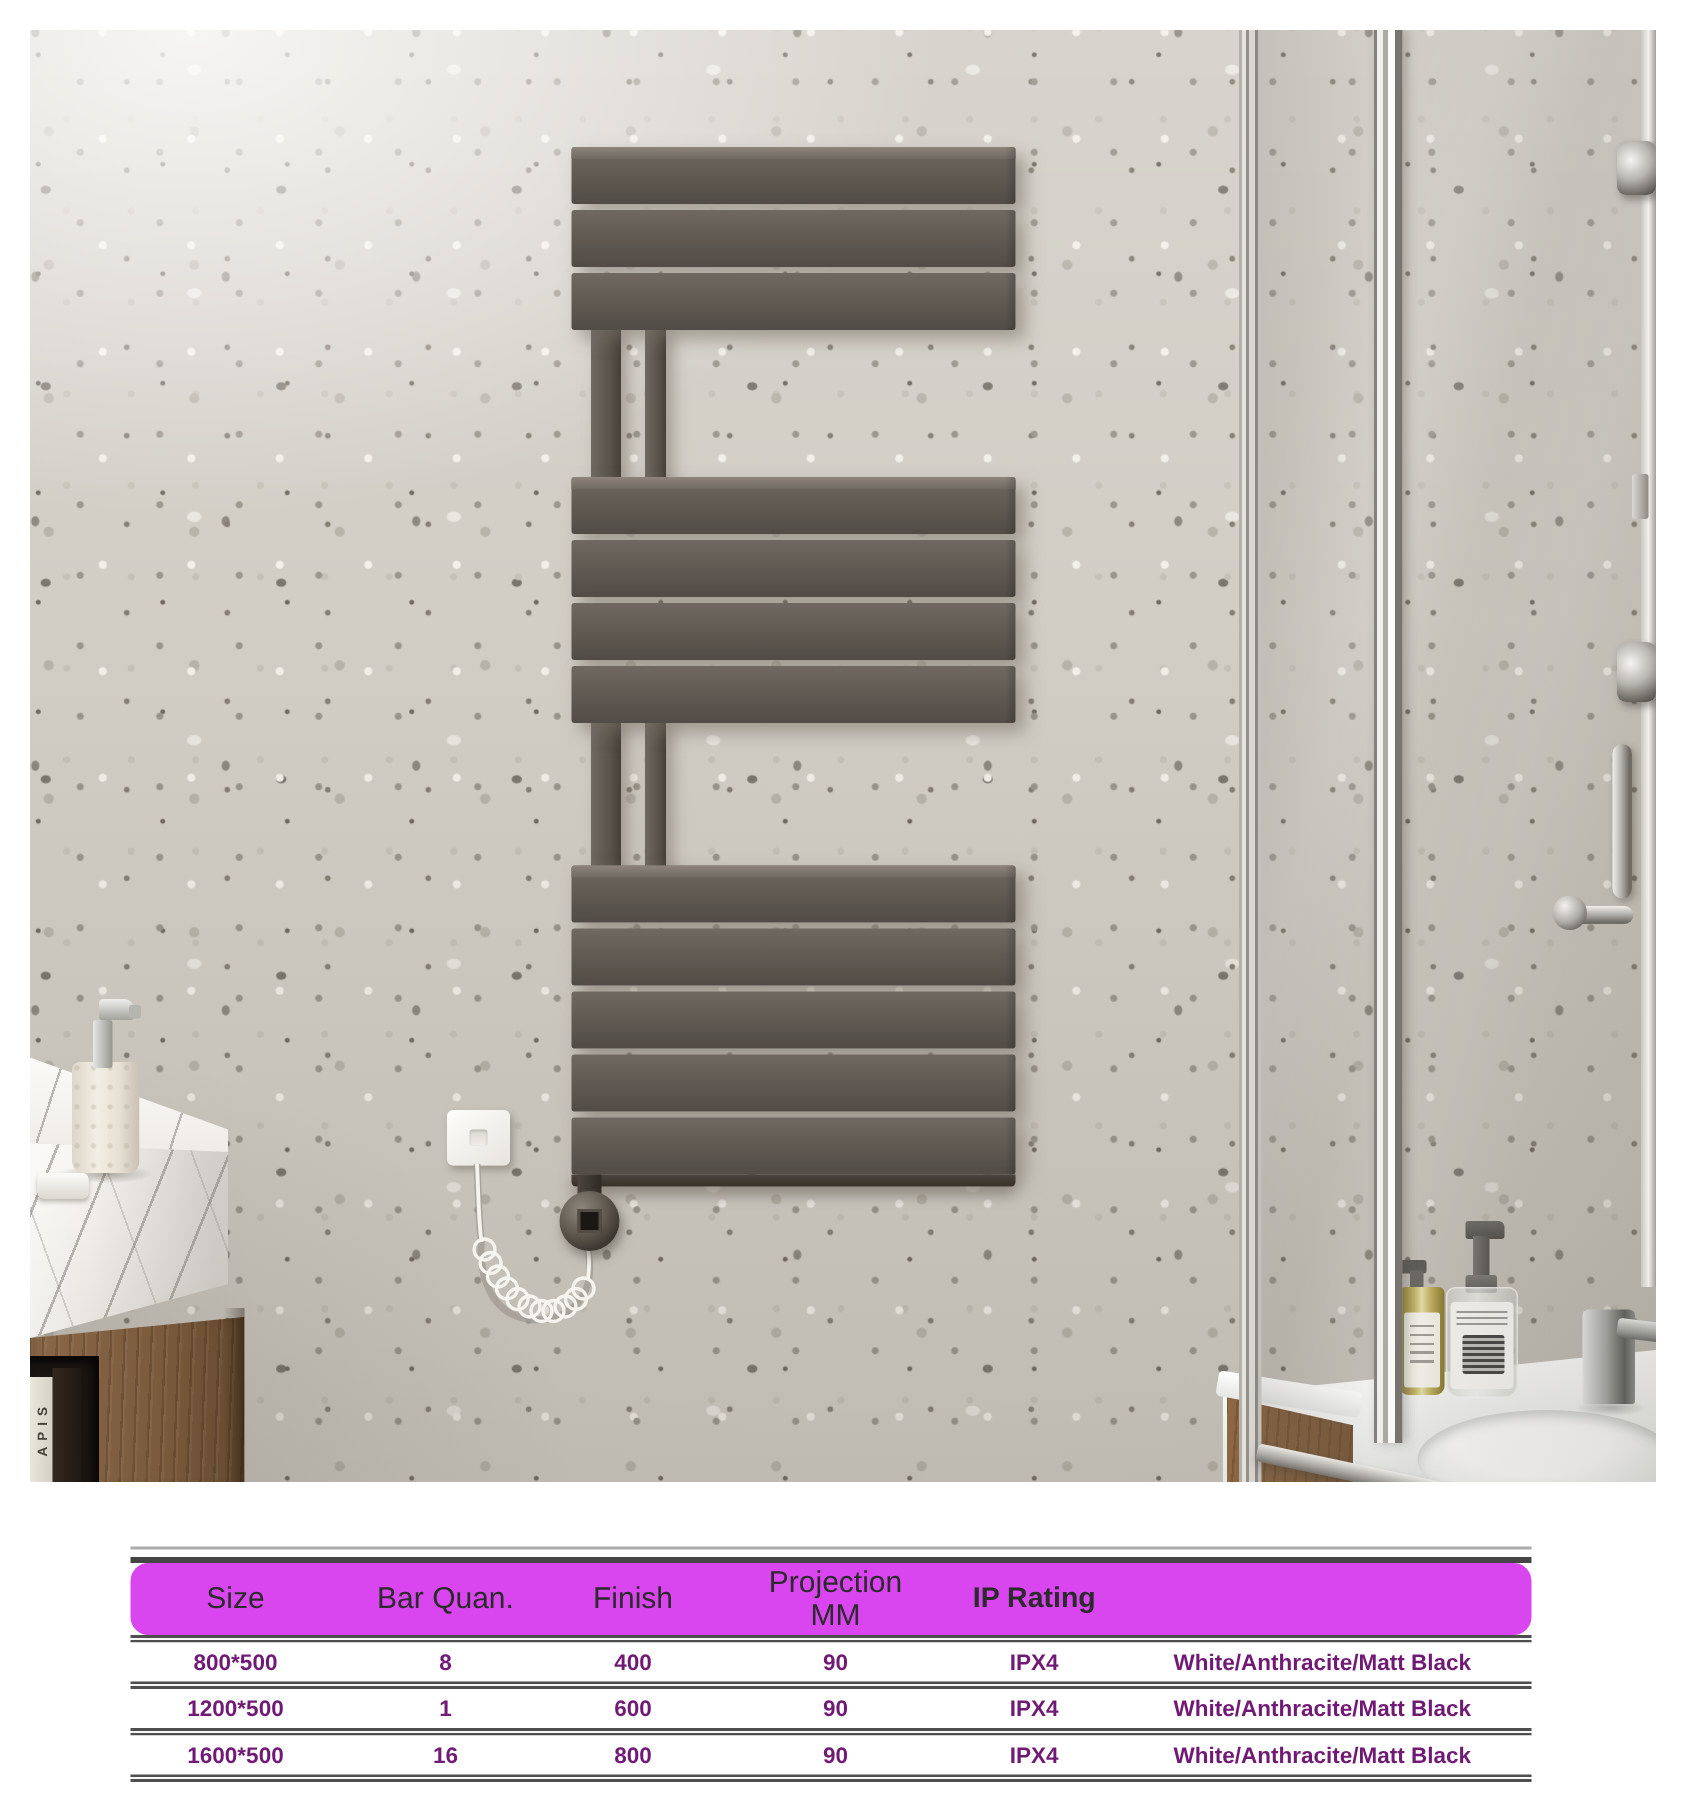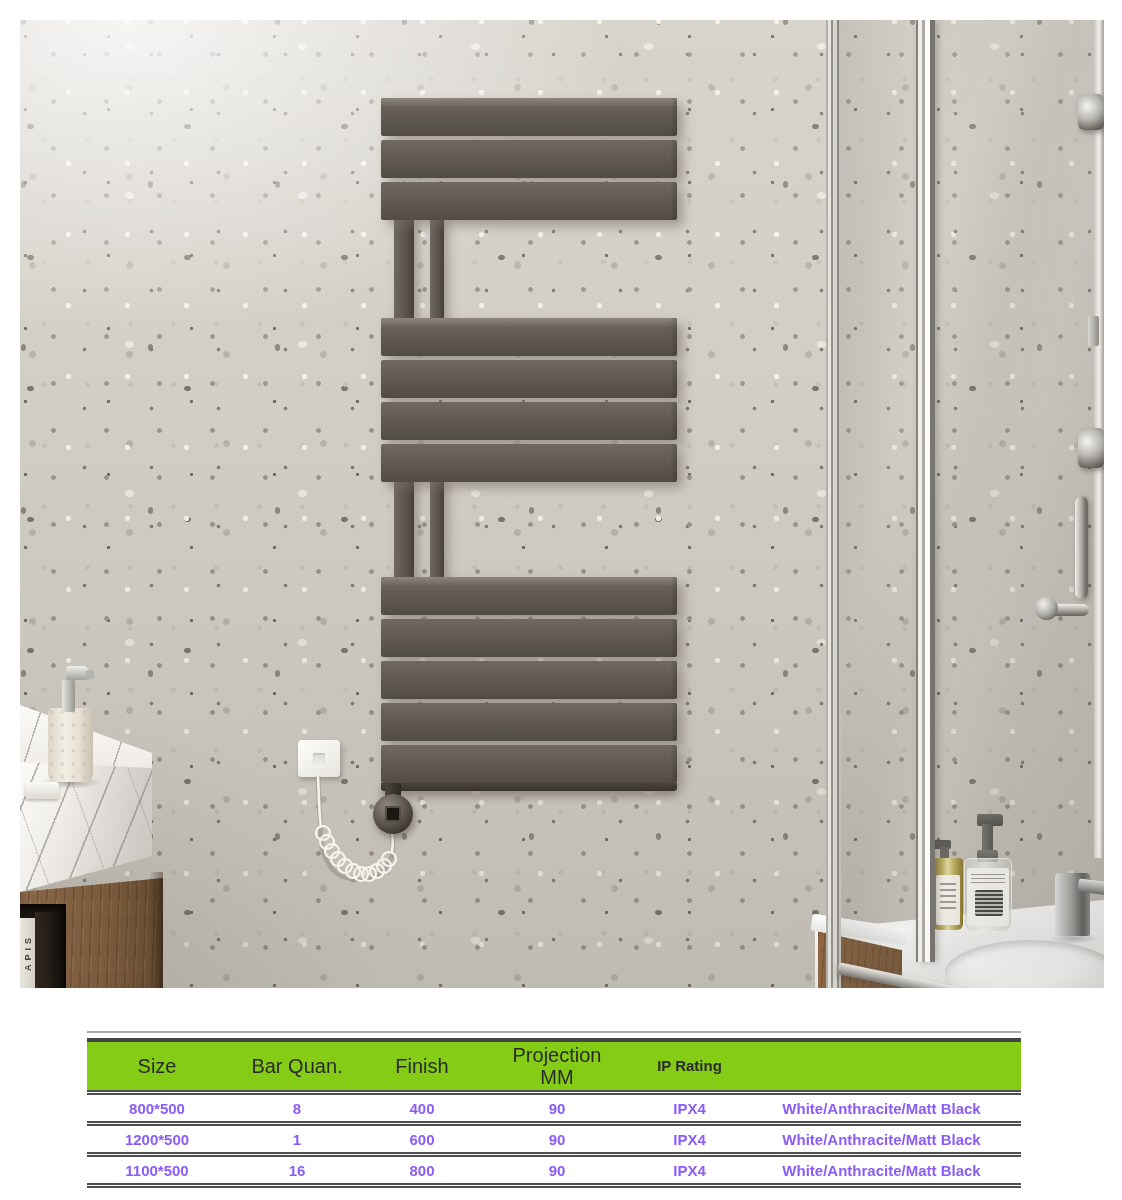--- a/index.html
+++ b/index.html
@@ -155,25 +155,25 @@
     background:linear-gradient(180deg,#efeeea,#b4b2ac 45%,#6f6c66 90%);}
   .handle-knob{left:1015px;top:577px;width:23px;height:23px;z-index:10;border-radius:50%;
     background:radial-gradient(circle at 35% 30%, #f2f1ee, #aeaca6 50%, #5f5c57 85%);}
   .bottom-rail{left:818px;top:942px;width:142px;height:12px;z-index:10;transform:rotate(12deg);transform-origin:left center;border-radius:3px;
     background:linear-gradient(180deg,#ebeae6,#b5b3ad 50%,#777470);box-shadow:0 3px 6px rgba(60,56,50,0.3);}
 
   
   .spec{position:absolute;left:87px;top:1031px;width:934px;}
   .t-preline{height:2px;background:#ababab;}
   .t-topline{height:4px;background:#454545;margin-top:5px;}
-  .t-header{display:flex;align-items:center;height:48px;background:#84cc16;color:#2b2b2b;font-size:20px;}
+  .t-header{display:flex;align-items:center;height:48px;background:#d946ef;color:#2b2b2b;font-size:20px;border-radius:12px;}
   .hcell{text-align:center;white-space:pre-line;line-height:1.12;}
-  .hcell.small{font-size:15px;font-weight:bold;}
+  .hcell.small{font-size:19px;font-weight:bold;}
   .sep{height:5px;background:linear-gradient(180deg,#4e4e4e 0,#4e4e4e 1.7px,#f8f8f8 1.7px,#f8f8f8 3.3px,#4e4e4e 3.3px,#4e4e4e 5px);}
-  .t-row{display:flex;align-items:center;height:26px;background:#ffffff;font-weight:bold;font-size:15px;color:#8b5cf6;}
+  .t-row{display:flex;align-items:center;height:26px;background:#ffffff;font-weight:bold;font-size:15px;color:#701a75;}
   .cell{text-align:center;}
   .col-size{width:140px;} .col-bar{width:140px;} .col-watt{width:110px;}
   .col-proj{width:160px;} .col-ip{width:105px;} .col-fin{width:279px;}
 </style>
 </head>
 <body>
 
 <div class="photo">
   <div class="terrazzo abs"></div>
   <div class="wall-shade abs"></div>
@@ -304,21 +304,21 @@
   <div class="t-row">
     <div class="cell col-size">1200*500</div>
     <div class="cell col-bar">1</div>
     <div class="cell col-watt">600</div>
     <div class="cell col-proj">90</div>
     <div class="cell col-ip">IPX4</div>
     <div class="cell col-fin">White/Anthracite/Matt Black</div>
   </div>
   <div class="sep"></div>
   <div class="t-row">
-    <div class="cell col-size">1100*500</div>
+    <div class="cell col-size">1600*500</div>
     <div class="cell col-bar">16</div>
     <div class="cell col-watt">800</div>
     <div class="cell col-proj">90</div>
     <div class="cell col-ip">IPX4</div>
     <div class="cell col-fin">White/Anthracite/Matt Black</div>
   </div>
   <div class="sep"></div>
 </div>
 
 </body></html>

